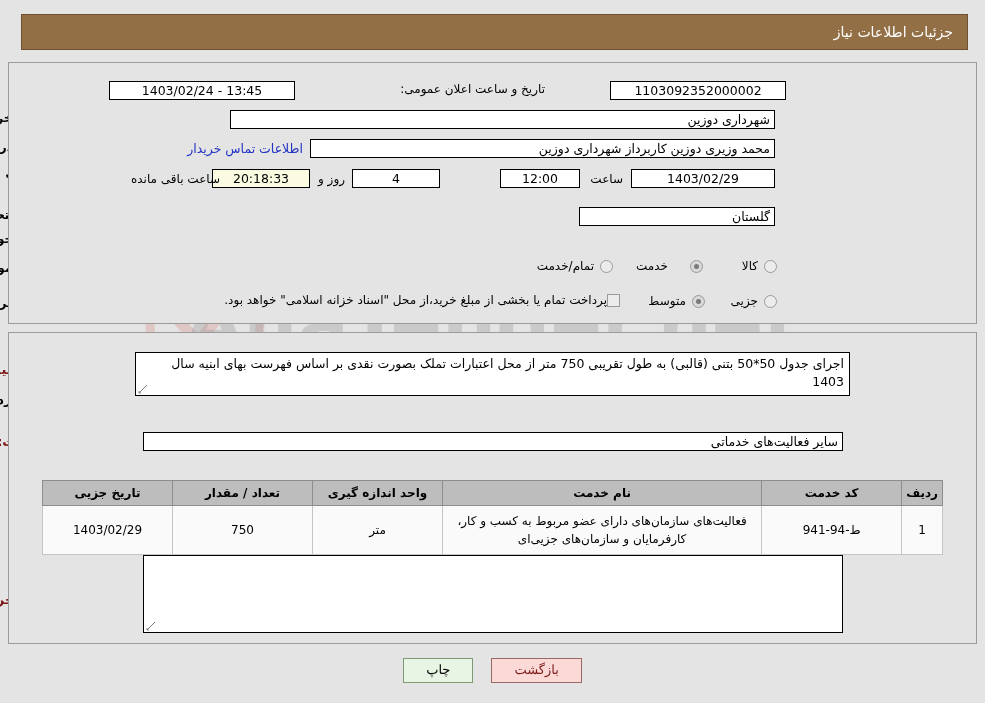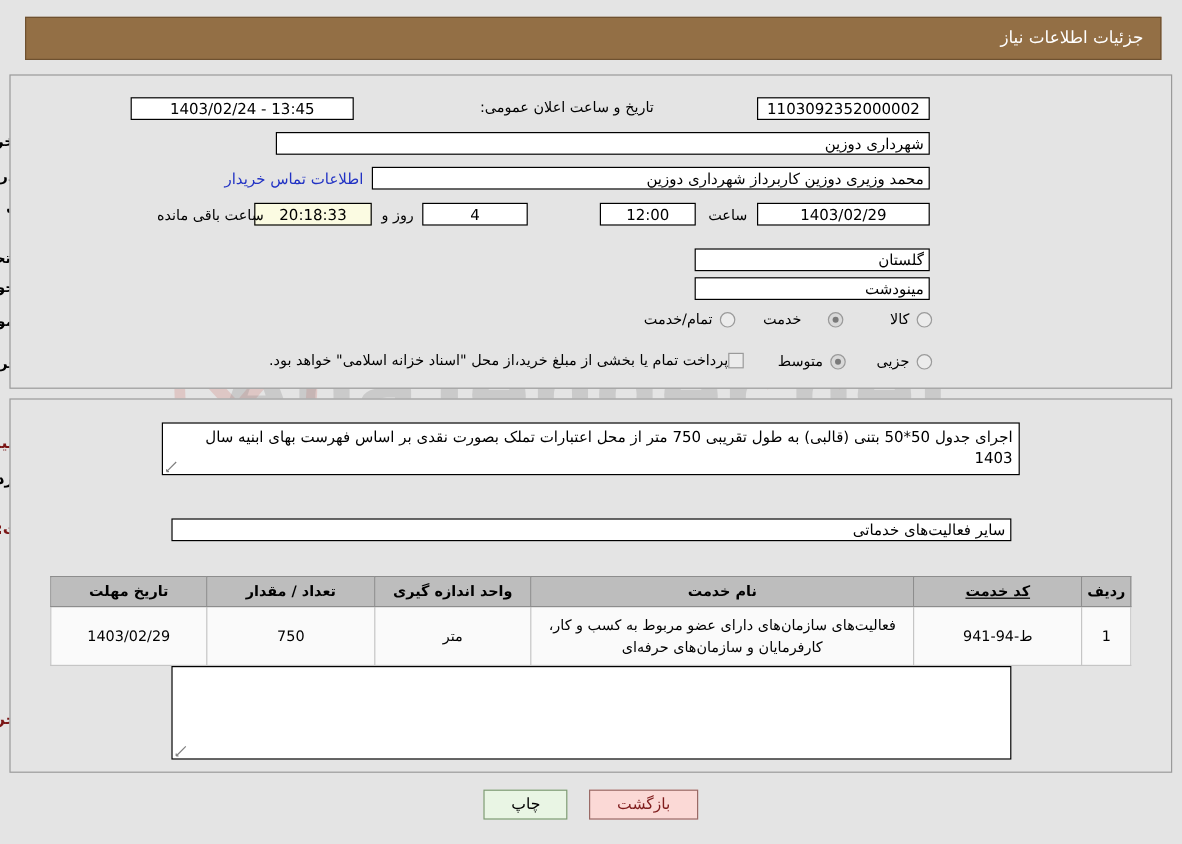--- a/index.html
+++ b/index.html
@@ -189,21 +189,21 @@
 
   <div class="titlebar">
     <span class="t">جزئیات اطلاعات نیاز</span>
   </div>
 
   <div class="panel" id="panel-top"></div>
 
   <div class="row" style="right:905px; top:82px;">
     <span class="lbl lbl-b">شماره نیاز:</span>
   </div>
-  <div class="fld c" style="position:absolute; right:210px; top:81px; width:144px; z-index:2;">1103092352000002</div>
+  <div class="fld c" style="position:absolute; right:199px; top:81px; width:176px; z-index:2;">1103092352000002</div>
 
   <div class="row" style="right:440px; top:82px; z-index:2;">
     <span class="lbl">تاریخ و ساعت اعلان عمومی:</span>
   </div>
   <div class="fld c" style="position:absolute; right:690px; top:81px; width:186px; z-index:2;">13:45 - 1403/02/24</div>
 
   <div class="row" style="right:905px; top:111px;">
     <span class="lbl lbl-b">نام دستگاه خریدار:</span>
   </div>
   <div class="fld r" style="position:absolute; right:210px; top:110px; width:545px; z-index:2;">شهرداری دوزین</div>
@@ -226,21 +226,20 @@
   <span class="lbl" style="position:absolute; right:765px; top:172px; z-index:2;">ساعت باقی مانده</span>
 
   <div class="row" style="right:905px; top:208px;">
     <span class="lbl lbl-b">استان محل تحویل:</span>
   </div>
   <div class="fld r" style="position:absolute; right:210px; top:207px; width:196px; z-index:2;">گلستان</div>
 
   <div class="row" style="right:905px; top:232px;">
     <span class="lbl lbl-b">شهر محل تحویل:</span>
   </div>
-  <div class="fld r" style="position:absolute; right:210px; top:231px; width:196px; z-index:2;">مینودشت</div>
 
   <div class="row" style="right:905px; top:261px;">
     <span class="lbl lbl-b">طبقه بندی موضوعی:</span>
   </div>
   <div class="row" style="right:208px; top:259px; gap:6px; z-index:2;">
     <span class="radio"></span>
     <span class="lbl">کالا</span>
   </div>
   <div class="row" style="right:282px; top:259px; gap:22px; z-index:2;">
     <span class="radio on"></span>
@@ -279,32 +278,32 @@
 
   <div class="sec-h" style="right:852px; top:392px;">اطلاعات خدمات مورد نیاز</div>
 
   <div class="sec-h red" style="right:908px; top:434px;">گروه خدمت:</div>
   <div class="fld r" style="position:absolute; right:142px; top:432px; width:700px; z-index:2;">سایر فعالیت‌های خدماتی</div>
 
   <table class="items">
     <thead>
       <tr>
         <th style="width:40px;">ردیف</th>
-        <th style="width:140px;text-decoration:underline;">کد خدمت</th>
+        <th style="width:140px;">کد خدمت</th>
         <th>نام خدمت</th>
         <th style="width:130px;">واحد اندازه گیری</th>
         <th style="width:140px;">تعداد / مقدار</th>
-        <th style="width:130px;">تاریخ مهلت</th>
+        <th style="width:130px;">تاریخ جزیی</th>
       </tr>
     </thead>
     <tbody>
       <tr>
         <td>1</td>
         <td>ط-94-941</td>
-        <td class="name">فعالیت‌های سازمان‌های دارای عضو مربوط به کسب و کار، کارفرمایان و سازمان‌های حرفه‌ای</td>
+        <td class="name">فعالیت‌های سازمان‌های دارای عضو مربوط به کسب و کار، کارفرمایان و سازمان‌های جزیی‌ای</td>
         <td>متر</td>
         <td>750</td>
         <td>1403/02/29</td>
       </tr>
     </tbody>
   </table>
 
   <div class="sec-h red" style="right:908px; top:592px;">توضیحات خریدار:</div>
   <div class="ta" style="position:absolute; right:142px; top:555px; width:700px; height:78px; z-index:2;">
     <span></span>

